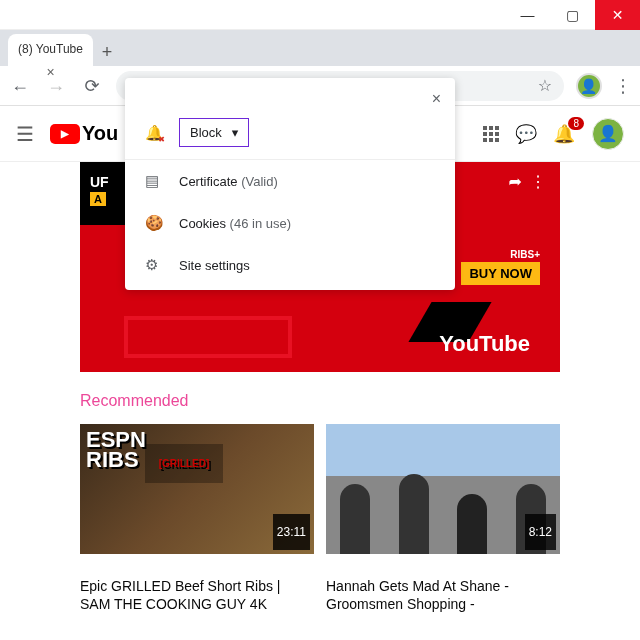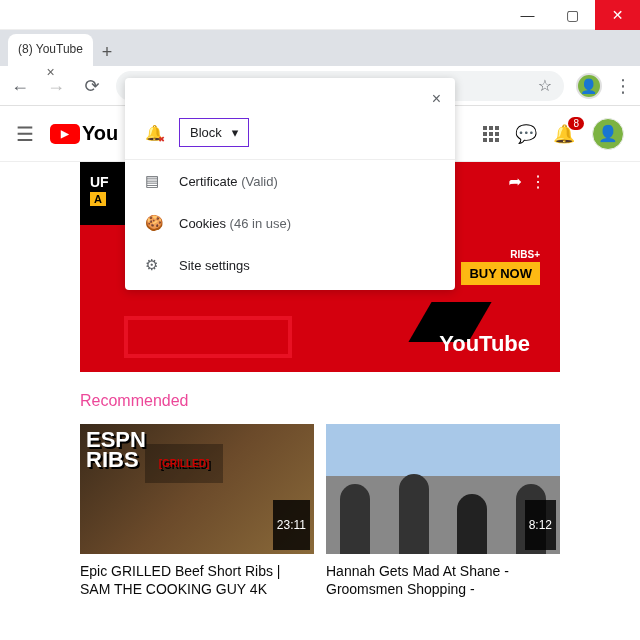--- a/index.html
+++ b/index.html
@@ -56,22 +56,22 @@
   
   .sectitle{font-size:16px;font-weight:500;color:#ec4899;margin:20px 0 14px;}
   .videos{display:flex;gap:12px;}
   .vcard{flex:1;}
   .thumb{height:130px;background:#555;position:relative;background-size:cover;background-position:center;}
   .thumb1{background:linear-gradient(135deg,#3a2a1a,#6b4a2a,#8a6a3a);}
   .thumb2{background:linear-gradient(180deg,#a8c8e8 40%,#888 40%);}
   .overlay{position:absolute;left:6px;top:6px;color:#fff;font-weight:900;font-family:Impact,sans-serif;line-height:0.9;text-shadow:2px 2px #000;}
   .ov1{font-size:22px;}
   .ov1 .gr{color:#c00;font-size:10px;background:rgba(0,0,0,.3);padding:14px;}
-  .dur{position:absolute;right:4px;bottom:4px;background:rgba(0,0,0,.8);color:#fff;font-size:12px;padding:18px 4px;font-weight:500;}
-  .vtitle{font-size:14px;color:#0a0a0a;font-weight:500;margin-top:8px;line-height:1.3;}
+  .dur{position:absolute;right:4px;bottom:4px;background:rgba(0,0,0,.8);color:#fff;font-size:12px;padding:11px 4px;font-weight:500;}
+  .vtitle{font-size:14px;color:#0a0a0a;font-weight:500;margin-top:23px;line-height:1.3;}
   
   
   .popup{position:absolute;left:125px;top:78px;width:330px;background:#fff;box-shadow:0 2px 10px rgba(0,0,0,.2);border-radius:4px;padding:18px 0 4px;font-size:13px;color:#5f6368;z-index:10;}
   .popup .hdr{padding:0 20px 6px;}
   .popup .title{color:#0b8043;font-size:15px;margin-bottom:10px;}
   .popup .desc{line-height:1.4;margin-bottom:4px;}
   .popup .learn{color:#1a73e8;}
   .popup .closex{position:absolute;top:12px;right:14px;font-size:16px;color:#5f6368;}
   .row{display:flex;align-items:center;padding:12px 20px;gap:16px;}
   .row.bt{border-top:1px solid #eee;}

